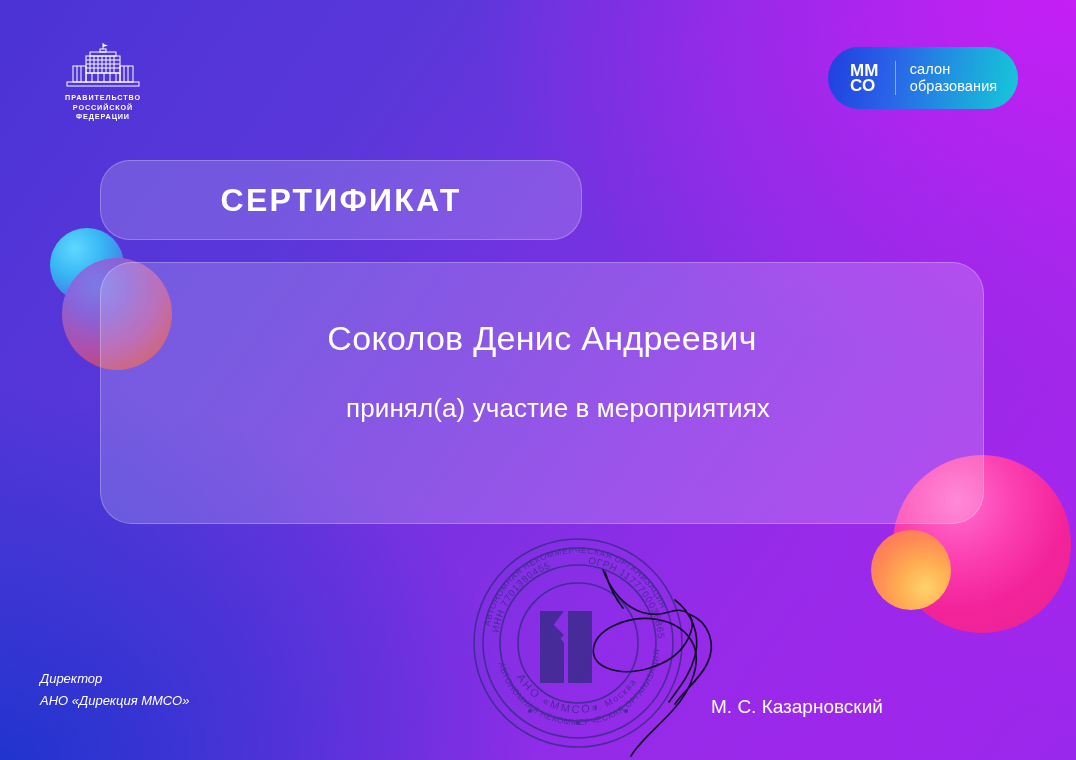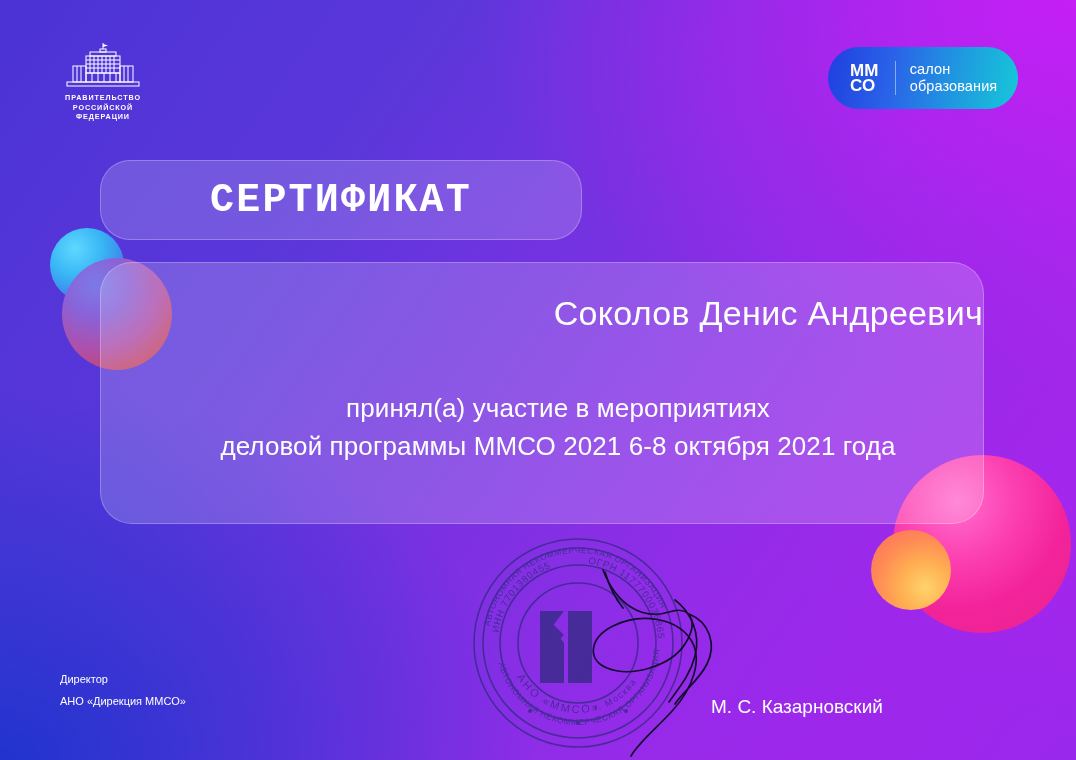--- a/index.html
+++ b/index.html
@@ -78,36 +78,35 @@
   
   #title-pill {
     position: absolute; left: 100px; top: 160px;
     width: 480px; height: 78px;
     border-radius: 30px;
     background: rgba(255,255,255,0.17);
     border: 1px solid rgba(255,255,255,0.26);
     display: flex; align-items: center; justify-content: center;
   }
   #title-text {
-    color: #ffffff; font-size: 40px; font-weight: bold;
+    color: #ffffff; font-size: 32px; font-weight: bold;
     letter-spacing: 2.2px;
-    font-family: Liberation Mono, monospace;
   }
 
   
   #main-card {
     position: absolute; left: 100px; top: 262px;
     width: 882px; height: 260px;
     border-radius: 32px;
     background: rgba(255,255,255,0.18);
     border: 1px solid rgba(255,255,255,0.25);
   }
   #recipient-name {
-    position: absolute; left: 0; right: 0; top: 31px;
-    text-align: right; color: #ffffff;
+    position: absolute; left: 0; right: 0; top: 56px;
+    text-align: center; color: #ffffff;
     font-size: 34px; font-weight: normal; letter-spacing: 0.3px;
   }
   #achievement-line-1, #achievement-line-2 {
     position: absolute; left: 0; right: 0;
     text-align: center; color: #ffffff;
     font-size: 26px; font-weight: normal; letter-spacing: 0.1px; margin-left: 32px;
   }
   #achievement-line-1 { top: 130px; }
   #achievement-line-2 { top: 168px; }
 
@@ -117,22 +116,22 @@
     width: 216px; height: 216px;
     opacity: 0.62;
   }
   #signature-scribble {
     position: absolute; left: 565px; top: 560px;
     width: 180px; height: 200px;
   }
 
   
   #director-block {
-    position: absolute; left: 60px; top: 668px;
-    color: #ffffff; font-size: 11px; line-height: 22px;
+    position: absolute; left: 40px; top: 668px;
+    color: #ffffff; font-size: 13px; line-height: 22px; font-style: italic;
   }
   #signatory-name {
     position: absolute; left: 711px; top: 696px;
     color: #ffffff; font-size: 19px;
   }
 </style>
 </head>
 <body>
 
 <div id="certificate">
@@ -192,21 +191,20 @@
     <span class="gov-line">ФЕДЕРАЦИИ</span>
   </div>
 
   <div id="title-pill">
     <span id="title-text">СЕРТИФИКАТ</span>
   </div>
 
   <div id="main-card">
     <div id="recipient-name">Соколов Денис Андреевич</div>
     <div id="achievement-line-1">принял(а) участие в мероприятиях</div>
-    <div id="achievement-line-2">деловой программы ММСО 2021 6-8 октября 2021 года</div>
   </div>
 
   <svg id="seal" viewBox="0 0 216 216">
     <defs>
       <path id="arc-top" d="M 28 108 A 80 80 0 0 1 188 108"></path>
       <path id="arc-bottom" d="M 38 108 A 70 70 0 0 0 178 108"></path>
       <path id="arc-outer-top" d="M 18 108 A 90 90 0 0 1 198 108"></path>
       <path id="arc-outer-bottom" d="M 26 108 A 82 82 0 0 0 190 108"></path>
     </defs>
     <g fill="none" stroke="#1d2a6b" stroke-width="1.6">

